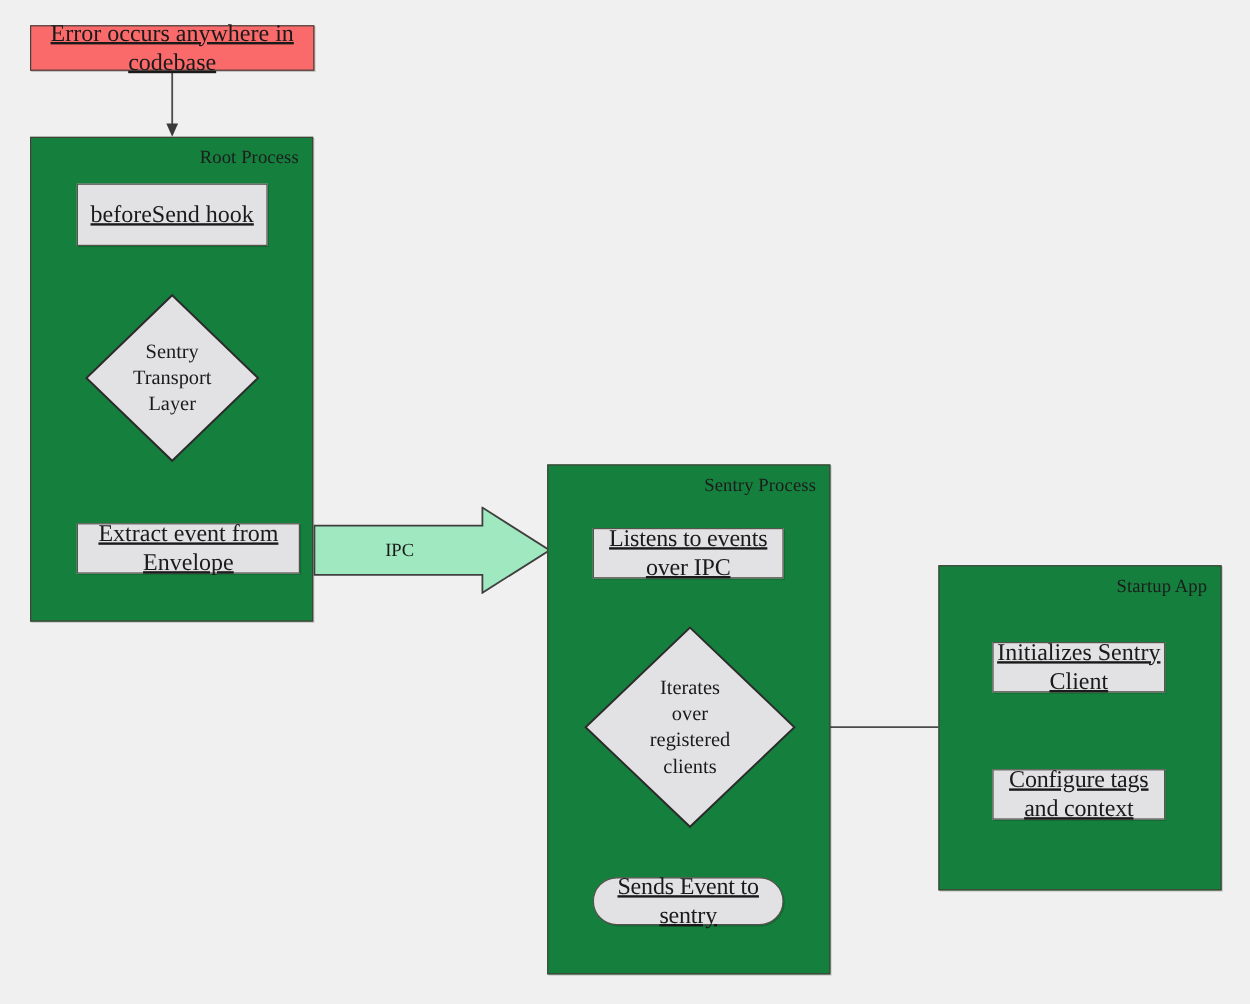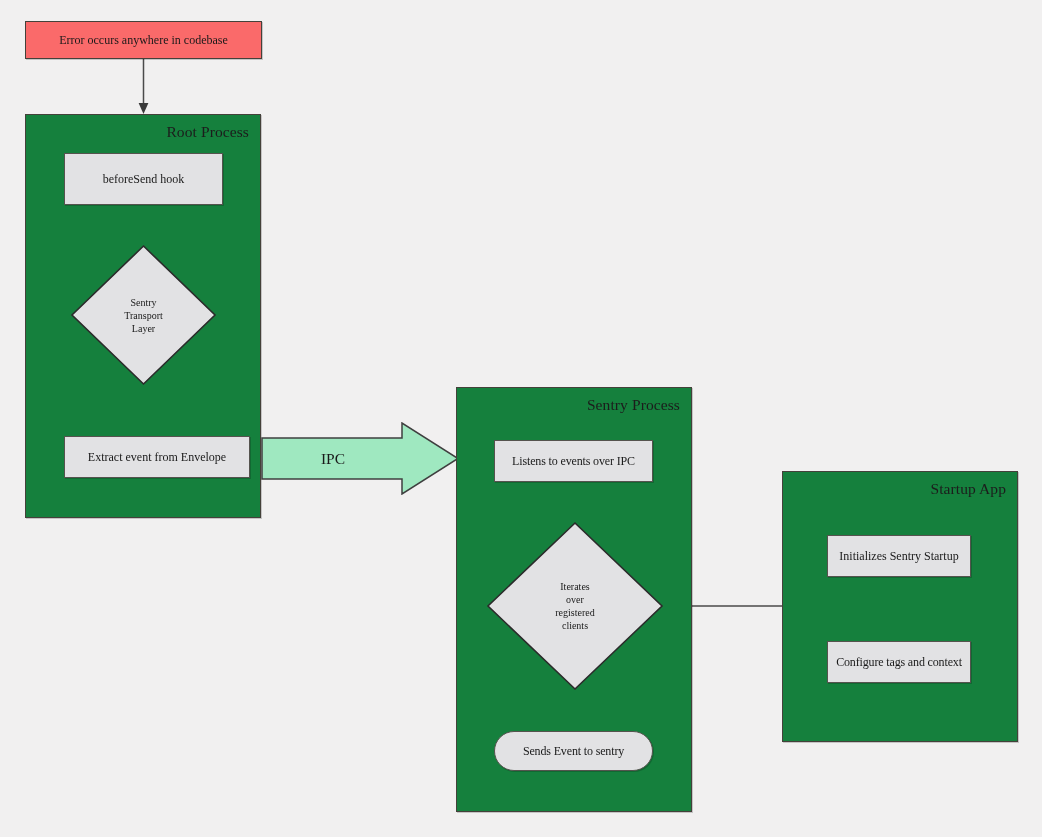--- a/index.html
+++ b/index.html
@@ -40,24 +40,25 @@
   }
   
   .proc {
     background: #e2e2e4;
     border: 1.6px solid #55534e;
     box-shadow: 1px 1px 0 rgba(0,0,0,0.18);
     display: flex;
     align-items: center;
     justify-content: center;
     text-align: center;
-    font-size: 12px;
+    font-size: 20px;
     line-height: 1.22;
     color: #1a1a1a;
     padding: 0 2px;
+    text-decoration: underline;
   }
   .proc.tight {
     padding: 0;
     letter-spacing: -0.15px;
   }
   
   .proc.error {
     background: #fa6a6a;
     border-color: #44413a;
   }
@@ -75,21 +76,21 @@
   .diamond-text {
     position: absolute;
     left: 0;
     top: 0;
     width: 100%;
     height: 100%;
     display: flex;
     align-items: center;
     justify-content: center;
     text-align: center;
-    font-size: 10px;
+    font-size: 17px;
     line-height: 1.30;
     color: #1a1a1a;
     white-space: pre-line;
   }
   
   .edges {
     position: absolute;
     left: 0;
     top: 0;
     width: 1042px;
@@ -222,20 +223,20 @@
 
   <div class="node proc tight" style="left:494px; top:731px; width:159px; height:40px;border-radius:20px;">
     <span>Sends Event to sentry</span>
   </div>
 
   <div class="node container" style="left:782px; top:471px; width:236px; height:271px;">
     <span class="container-label">Startup App</span>
   </div>
 
   <div class="node proc" style="left:827px; top:535px; width:144px; height:42px;">
-    <span>Initializes Sentry Startup</span>
+    <span>Initializes Sentry Client</span>
   </div>
 
   <div class="node proc tight" style="left:827px; top:641px; width:144px; height:42px;">
     <span>Configure tags and context</span>
   </div>
 
 </div>
 
 </body></html>

